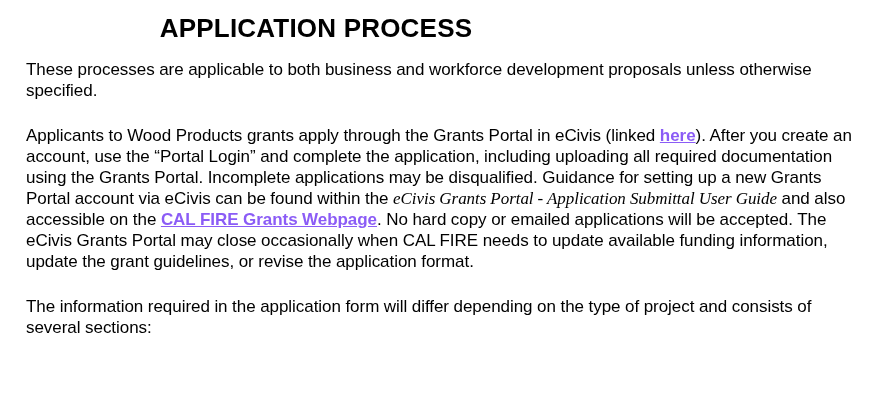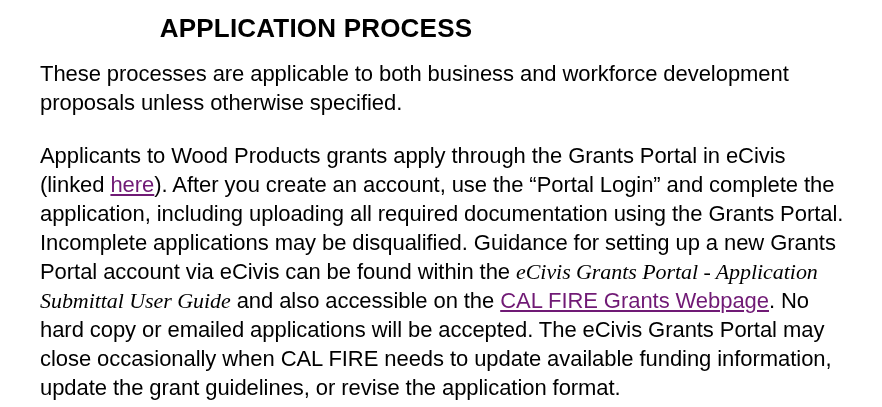--- a/index.html
+++ b/index.html
@@ -37,36 +37,37 @@
     white-space: nowrap;
   }
 
   .body-block {
     padding-left: 26px;
     padding-right: 20px;
     margin-top: 16px;
   }
 
   p.para {
-    margin: 14px;
-    font-size: 22px;
-    line-height: 29px;
+    margin: 0;
+    font-size: 17px;
+    line-height: 21px;
     text-align: left;
     letter-spacing: -0.05px;
     word-spacing: -0.1px;
   }
 
   p.para + p.para {
     margin-top: 24px;
   }
 
   .doc-link {
-    color: #701a75;
+    color: #8b5cf6;
     text-decoration: underline;
     cursor: pointer;
+    font-weight: bold;
   }
 
   .italic-title {
     font-style: italic;
     font-family: Liberation Serif, serif;
   }
 </style>
 </head>
 <body>
 
@@ -75,15 +76,16 @@
   <h1 class="doc-title">APPLICATION PROCESS</h1>
 
   <div class="body-block">
 
     <p class="para">These processes are applicable to both business and workforce development proposals unless otherwise specified.</p>
 
     <p class="para">
       <span>Applicants to Wood Products grants apply through the Grants Portal in eCivis (linked </span><a class="doc-link">here</a><span>). After you create an account, use the “Portal Login” and complete the application, including uploading all required documentation using the Grants Portal. Incomplete applications may be disqualified. Guidance for setting up a new Grants Portal account via eCivis can be found within the </span><span class="italic-title">eCivis Grants Portal - Application Submittal User Guide</span><span> and also accessible on the </span><a class="doc-link">CAL FIRE Grants Webpage</a><span>. No hard copy or emailed applications will be accepted. The eCivis Grants Portal may close occasionally when CAL FIRE needs to update available funding information, update the grant guidelines, or revise the application format.</span>
     </p>
 
+    <p class="para">The information required in the application form will differ depending on the type of project and consists of several sections:</p>
 
   </div>
 </div>
 
 </body></html>

